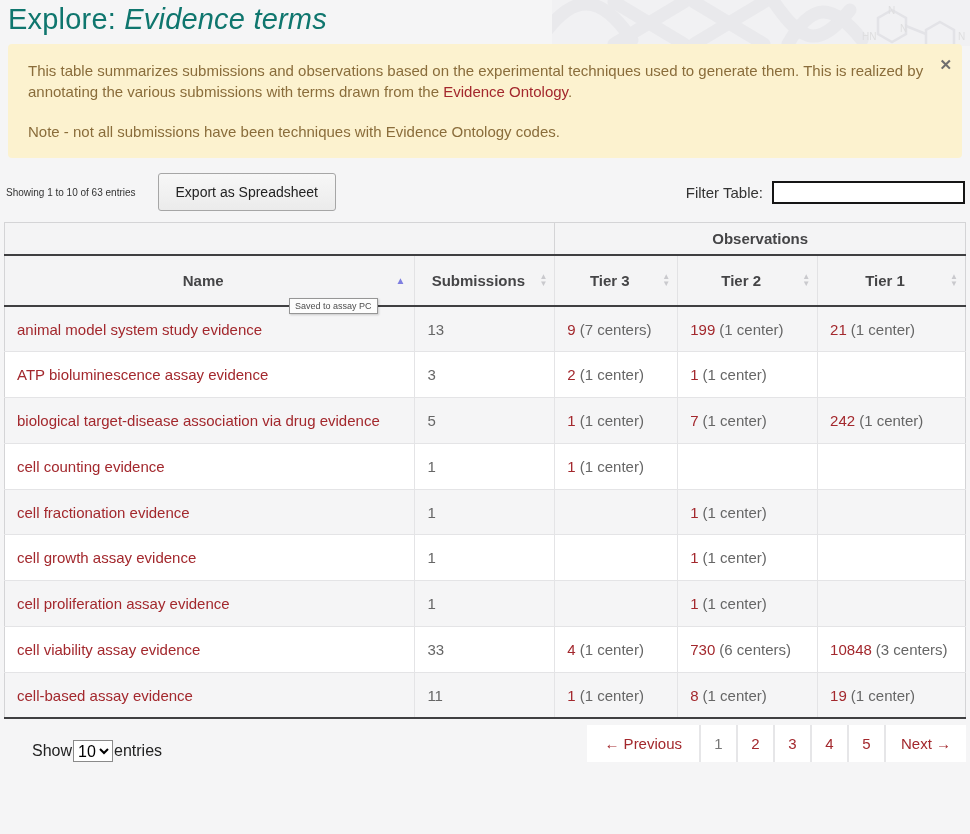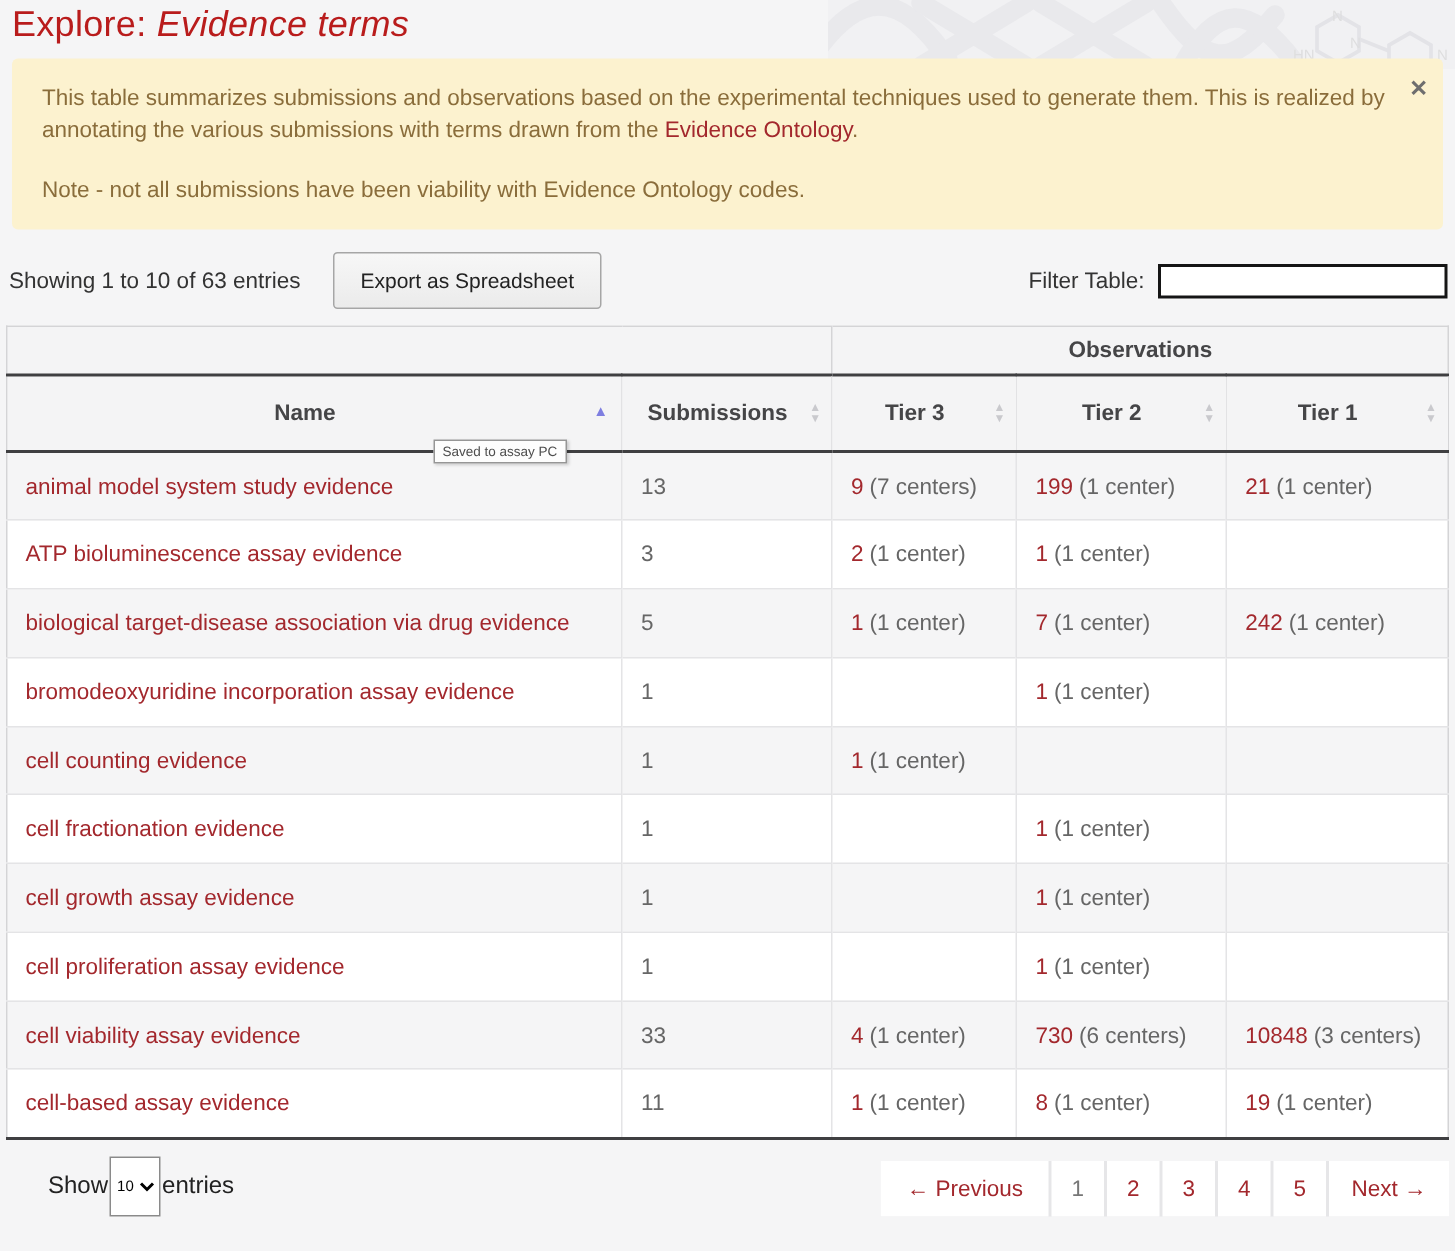--- a/index.html
+++ b/index.html
@@ -17,23 +17,23 @@
   .watermark {
     position:absolute; top:0; right:0;
     width:418px; height:46px;
     background:#f1f1f3;
     overflow:hidden;
   }
 
   
   h1.page-title {
     margin:3px 0 0 8px;
-    font-size:24px;
+    font-size:29px;
     font-weight:400;
-    color:#b91c1c;
+    color:#0f766e;
     letter-spacing:.2px;
   }
   h1.page-title em { font-style:italic; }
 
   
   .alert {
     position:relative;
     margin:8px 8px 0 8px;
     background:#fcf2cf;
     border-radius:4px;
@@ -49,21 +49,21 @@
     position:absolute; top:13px; right:10px;
     color:#6e6e6e; font-weight:bold; font-size:15px;
     cursor:pointer; line-height:1;
   }
 
   
   .controls {
     display:flex; align-items:center;
     margin:15px 5px 11px 6px;
   }
-  .showing-text { font-size:15px; color:#333; }
+  .showing-text { font-size:10px; color:#333; }
   .export-btn {
     margin-left:22px;
     padding:10px 17px;
     font-size:14px; color:#222;
     font-family:"Liberation Sans", sans-serif;
     background:linear-gradient(#f7f7f7,#ebebeb);
     border:1px solid #a6a6a6;
     border-radius:3px;
     cursor:pointer;
   }
@@ -139,21 +139,21 @@
   }
 
   
   .footer {
     display:flex; align-items:flex-end;
     margin:6px 4px 0 0;
     padding-left:32px;
   }
   .show-entries { font-size:16px; color:#222; display:flex; align-items:center; padding-top:5px; }
   .page-size-select {
-    font-size:10px; height:40px;
+    font-size:16px; height:22px;
     margin:0 1px;
     border:1px solid #8a8a8a;
     background:#fff;
     font-family:"Liberation Sans", sans-serif;
   }
   .pagination {
     margin-left:auto;
     display:flex;
     background:#e6e6e8;
     gap:2px;
@@ -197,21 +197,21 @@
       <text x="406" y="40">N</text>
     </g>
   </svg>
 </div>
 
 <h1 class="page-title"><span>Explore: </span><em>Evidence terms</em></h1>
 
 <div class="alert">
   <span class="close-x">✕</span>
   <p><span>This table summarizes submissions and observations based on the experimental techniques used to generate them. This is realized by annotating the various submissions with terms drawn from the </span><a href="#" class="ontology-link">Evidence Ontology</a><span>.</span></p>
-  <p>Note - not all submissions have been viability with Evidence Ontology codes.</p>
+  <p>Note - not all submissions have been techniques with Evidence Ontology codes.</p>
 </div>
 
 <div class="controls">
   <span class="showing-text">Showing 1 to 10 of 63 entries</span>
   <button class="export-btn">Export as Spreadsheet</button>
   <div class="filter-wrap">
     <span class="filter-label">Filter Table:</span>
     <input class="filter-input" type="text" value="" style="">
   </div>
 </div>
@@ -266,27 +266,20 @@
         <td><span class="tier-count"></span><span class="tier-centers"></span></td>
       </tr>
       <tr>
         <td class="name-cell"><a href="#">biological target-disease association via drug evidence</a></td>
         <td>5</td>
         <td><span class="tier-count">1</span><span class="tier-centers">(1 center)</span></td>
         <td><span class="tier-count">7</span><span class="tier-centers">(1 center)</span></td>
         <td><span class="tier-count">242</span><span class="tier-centers">(1 center)</span></td>
       </tr>
       <tr>
-        <td class="name-cell"><a href="#">bromodeoxyuridine incorporation assay evidence</a></td>
-        <td>1</td>
-        <td><span class="tier-count"></span><span class="tier-centers"></span></td>
-        <td><span class="tier-count">1</span><span class="tier-centers">(1 center)</span></td>
-        <td><span class="tier-count"></span><span class="tier-centers"></span></td>
-      </tr>
-      <tr>
         <td class="name-cell"><a href="#">cell counting evidence</a></td>
         <td>1</td>
         <td><span class="tier-count">1</span><span class="tier-centers">(1 center)</span></td>
         <td><span class="tier-count"></span><span class="tier-centers"></span></td>
         <td><span class="tier-count"></span><span class="tier-centers"></span></td>
       </tr>
       <tr>
         <td class="name-cell"><a href="#">cell fractionation evidence</a></td>
         <td>1</td>
         <td><span class="tier-count"></span><span class="tier-centers"></span></td>

